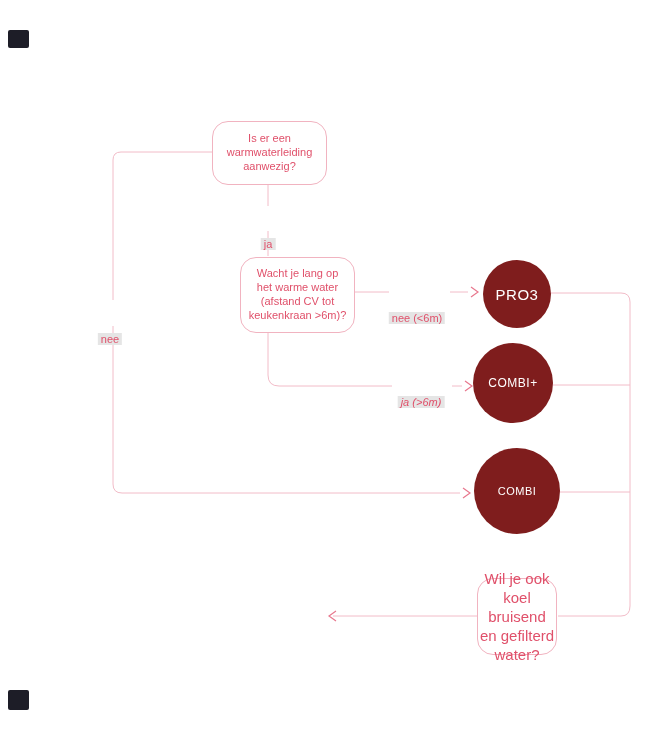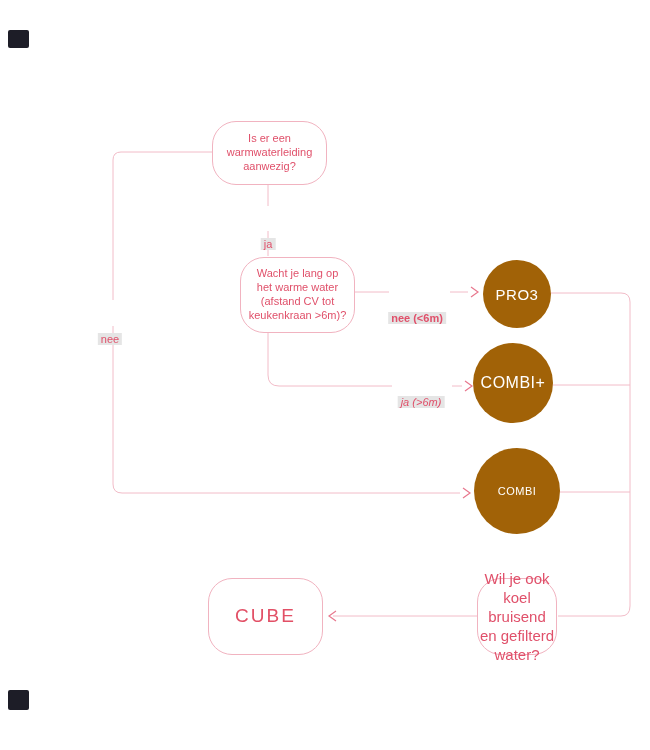--- a/index.html
+++ b/index.html
@@ -10,48 +10,48 @@
   .badge { position:absolute; background:#1d1d27; border-radius:2px; }
   #badge-top    { left:8px; top:30px;  width:21px; height:18px; }
   #badge-bottom { left:8px; top:690px; width:21px; height:20px; }
 
   svg.wires { position:absolute; left:0; top:0; width:650px; height:750px; }
   .wire  { stroke:#f2bcc8; stroke-width:1; fill:none; }
   .arrow { stroke:#e8788e; stroke-width:1.2; fill:none; }
 
   .qbox {
     position:absolute; box-sizing:border-box; background:#ffffff;
-    border:1px solid #f1b3c0; border-radius:24px;
+    border:1px solid #f1b3c0; border-radius:16px;
     display:flex; align-items:center; justify-content:center;
     text-align:center; color:#e0506a; font-size:11px; line-height:1.27;
     white-space:pre-line;
   }
   #q1   { left:212px; top:121px; width:115px; height:64px; }
   #q2   { left:208px; top:257px; width:115px; height:76px;margin-left:32px; }
   #q3   { left:477px; top:578px; width:80px;  height:77px; font-size:15px; }
   #cube { left:208px; top:578px; width:115px; height:77px;
           font-size:19px; letter-spacing:2px; color:#e25066; }
 
   .node {
-    position:absolute; background:#a16207; color:#ffffff; border-radius:50%;
+    position:absolute; background:#7f1d1d; color:#ffffff; border-radius:50%;
     display:flex; align-items:center; justify-content:center; letter-spacing:0.5px;text-align:center;
   }
   #pro3       { left:483px; top:260px; width:68px; height:68px; font-size:15px; }
-  #combi-plus { left:473px; top:343px; width:80px; height:80px; font-size:16px; }
+  #combi-plus { left:473px; top:343px; width:80px; height:80px; font-size:12px; }
   #combi      { left:474px; top:448px; width:86px; height:86px; font-size:11px; }
 
   .elabel {
     position:absolute; transform:translate(-50%,-50%);
     font-size:11px; color:#e0506a; background:#e5e5e5; padding:0 3px;
     white-space:nowrap;
     margin-top:26px;
   }
   #lbl-ja   { left:268px; top:218px; }
   #lbl-nee  { left:110px; top:313px; }
-  #lbl-nee6 { left:417px; top:292px;font-weight:bold; }
+  #lbl-nee6 { left:417px; top:292px; }
   #lbl-ja6  { left:421px; top:376px;font-style:italic; }
 </style>
 </head>
 <body>
 
 <div class="canvas">
 
   <div class="badge" id="badge-top"></div>
   <div class="badge" id="badge-bottom"></div>
 
@@ -87,21 +87,20 @@
   <div class="qbox" id="q2">Wacht je lang op
 het warme water
 (afstand CV tot
 keukenkraan &gt;6m)?</div>
 
   <div class="qbox" id="q3">Wil je ook
 koel bruisend
 en gefilterd
 water?</div>
 
-  <div class="qbox" id="cube">CUBE</div>
 
   <div class="node" id="pro3">PRO3</div>
 
   <div class="node" id="combi-plus">COMBI+</div>
 
   <div class="node" id="combi">COMBI</div>
 
   <div class="elabel" id="lbl-ja">ja</div>
 
   <div class="elabel" id="lbl-nee">nee</div>

